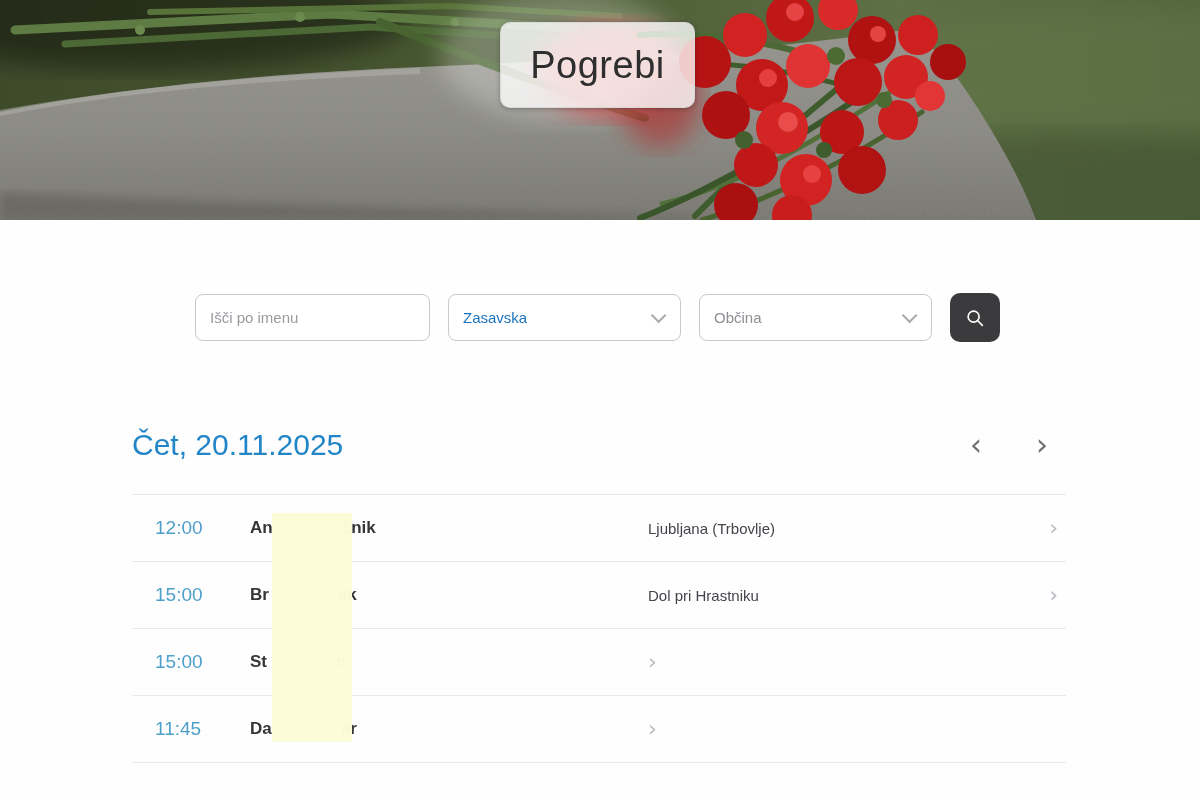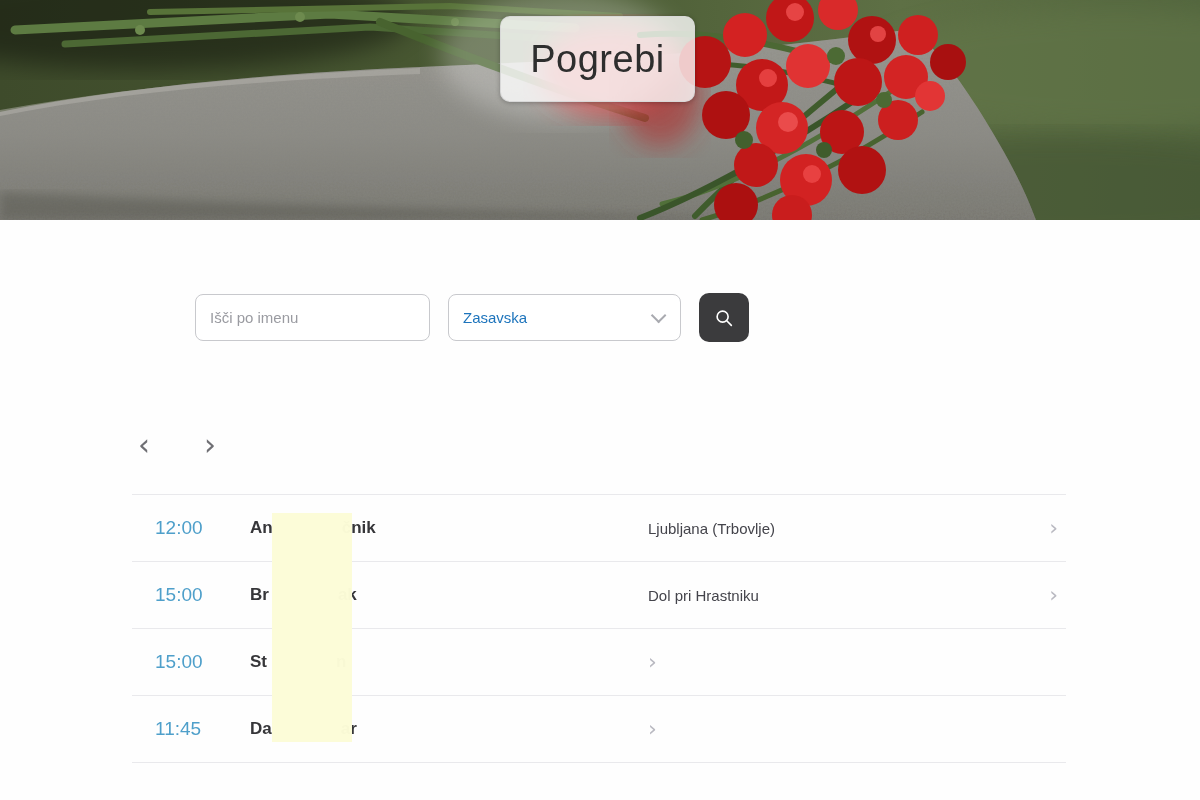--- a/index.html
+++ b/index.html
@@ -5,21 +5,21 @@
   html,body{margin:0;padding:0;}
   body{
     width:1200px;height:800px;overflow:hidden;background:#fefefe;
     font-family:"Liberation Sans", sans-serif;color:#333;position:relative;
   }
 
   
   .hero{position:relative;width:1200px;height:220px;overflow:hidden;background:#4d5c34;}
   .hero svg{position:absolute;left:0;top:0;width:100%;height:100%;display:block;}
   .hero-title-box{
-    position:absolute;left:500px;top:16px;width:193px;height:84px;
+    position:absolute;left:500px;top:22px;width:193px;height:84px;
     background:rgba(255,255,255,0.78);
     border:1px solid rgba(215,215,215,0.95);
     border-radius:10px;
     box-shadow:0 1px 5px rgba(0,0,0,0.28);
     display:flex;align-items:center;justify-content:center;
   }
   .hero-title{font-size:38px;color:#2e2e2e;letter-spacing:0.5px;}
 
   
   .search-bar{
@@ -198,30 +198,35 @@
 </div>
 
 <div class="search-bar">
   <input class="text-input" type="text" placeholder="Išči po imenu" style="">
 
   <div class="select-box">
     <span class="select-value-active">Zasavska</span>
     <span class="chevron-down"></span>
   </div>
 
+  <div class="select-box">
+    <span class="select-placeholder">Občina</span>
+    <span class="chevron-down"></span>
+  </div>
 
   <button class="search-btn">
     <svg width="22" height="22" viewBox="0 0 24 24" aria-hidden="true">
       <circle cx="10.5" cy="10.5" r="6" fill="none" stroke="#ffffff" stroke-width="1.8"></circle>
       <line x1="15" y1="15" x2="20" y2="20" stroke="#ffffff" stroke-width="1.8" stroke-linecap="round"></line>
     </svg>
   </button>
 </div>
 
 <div class="date-nav">
+  <div class="date-heading">Čet, 20.11.2025</div>
   <div class="nav-arrows">
     <button class="nav-arrow">
       <span>‹</span>
     </button>
     <button class="nav-arrow">
       <span>›</span>
     </button>
   </div>
 </div>
 

